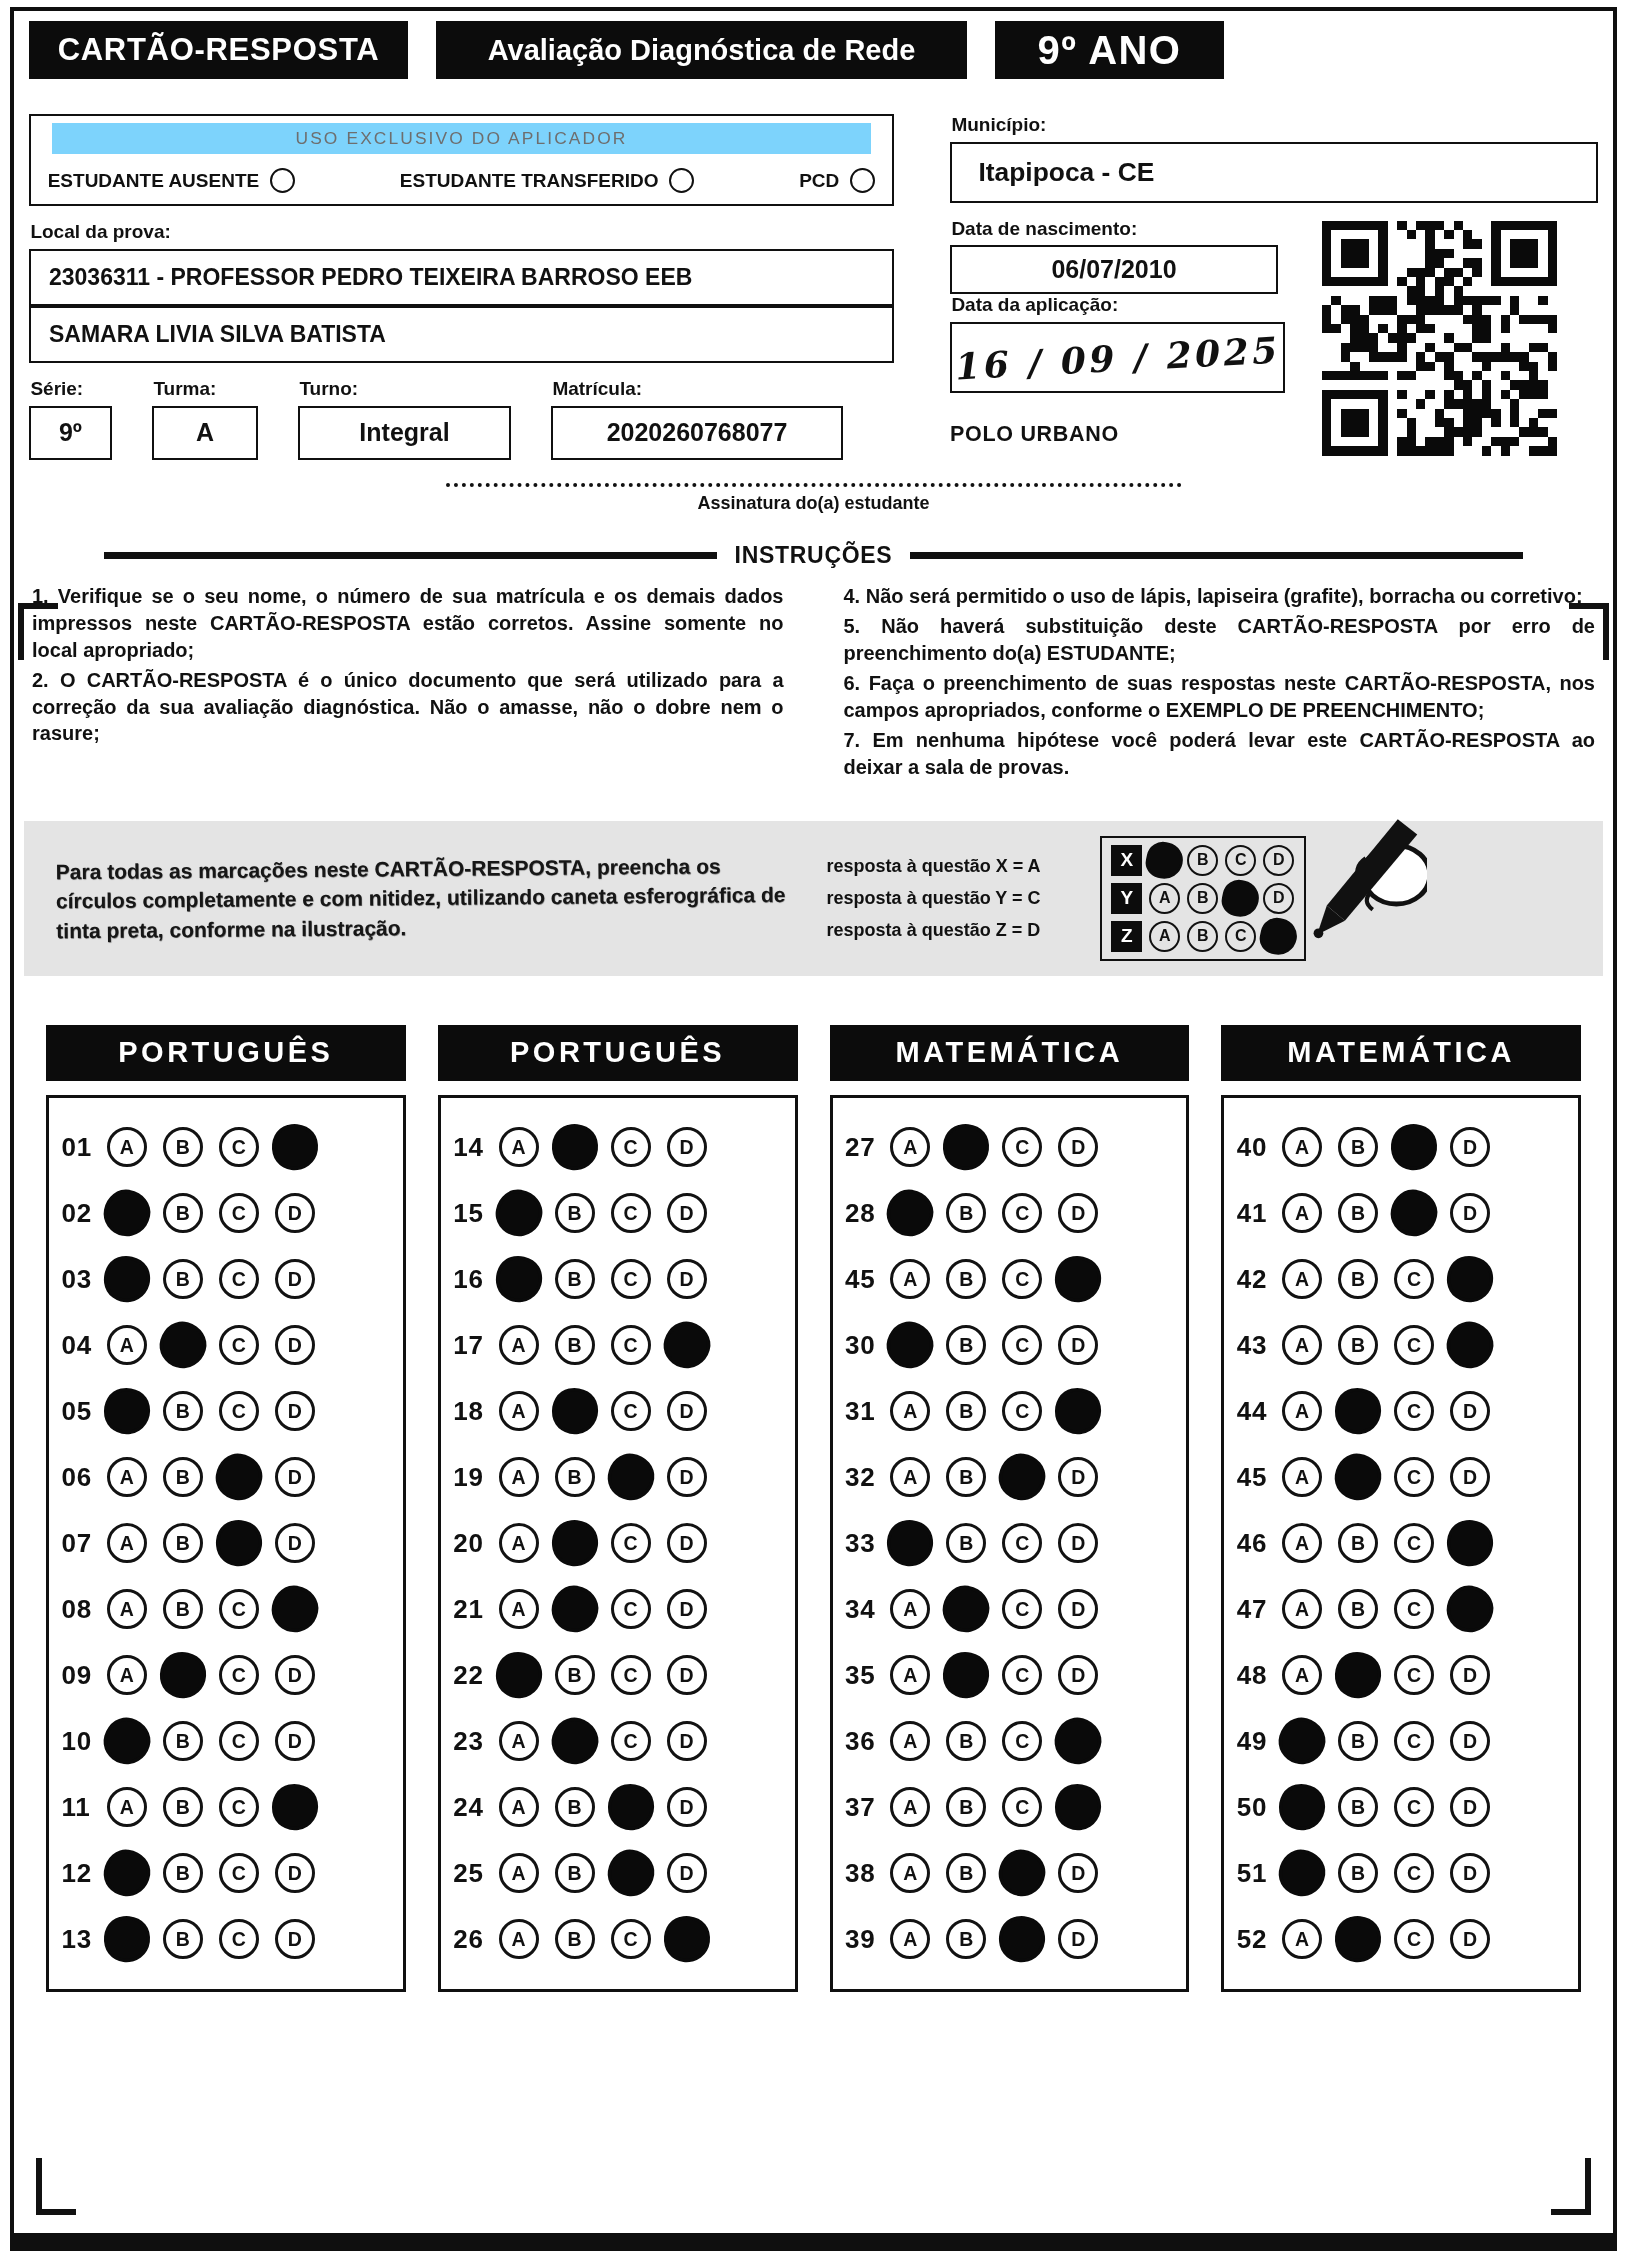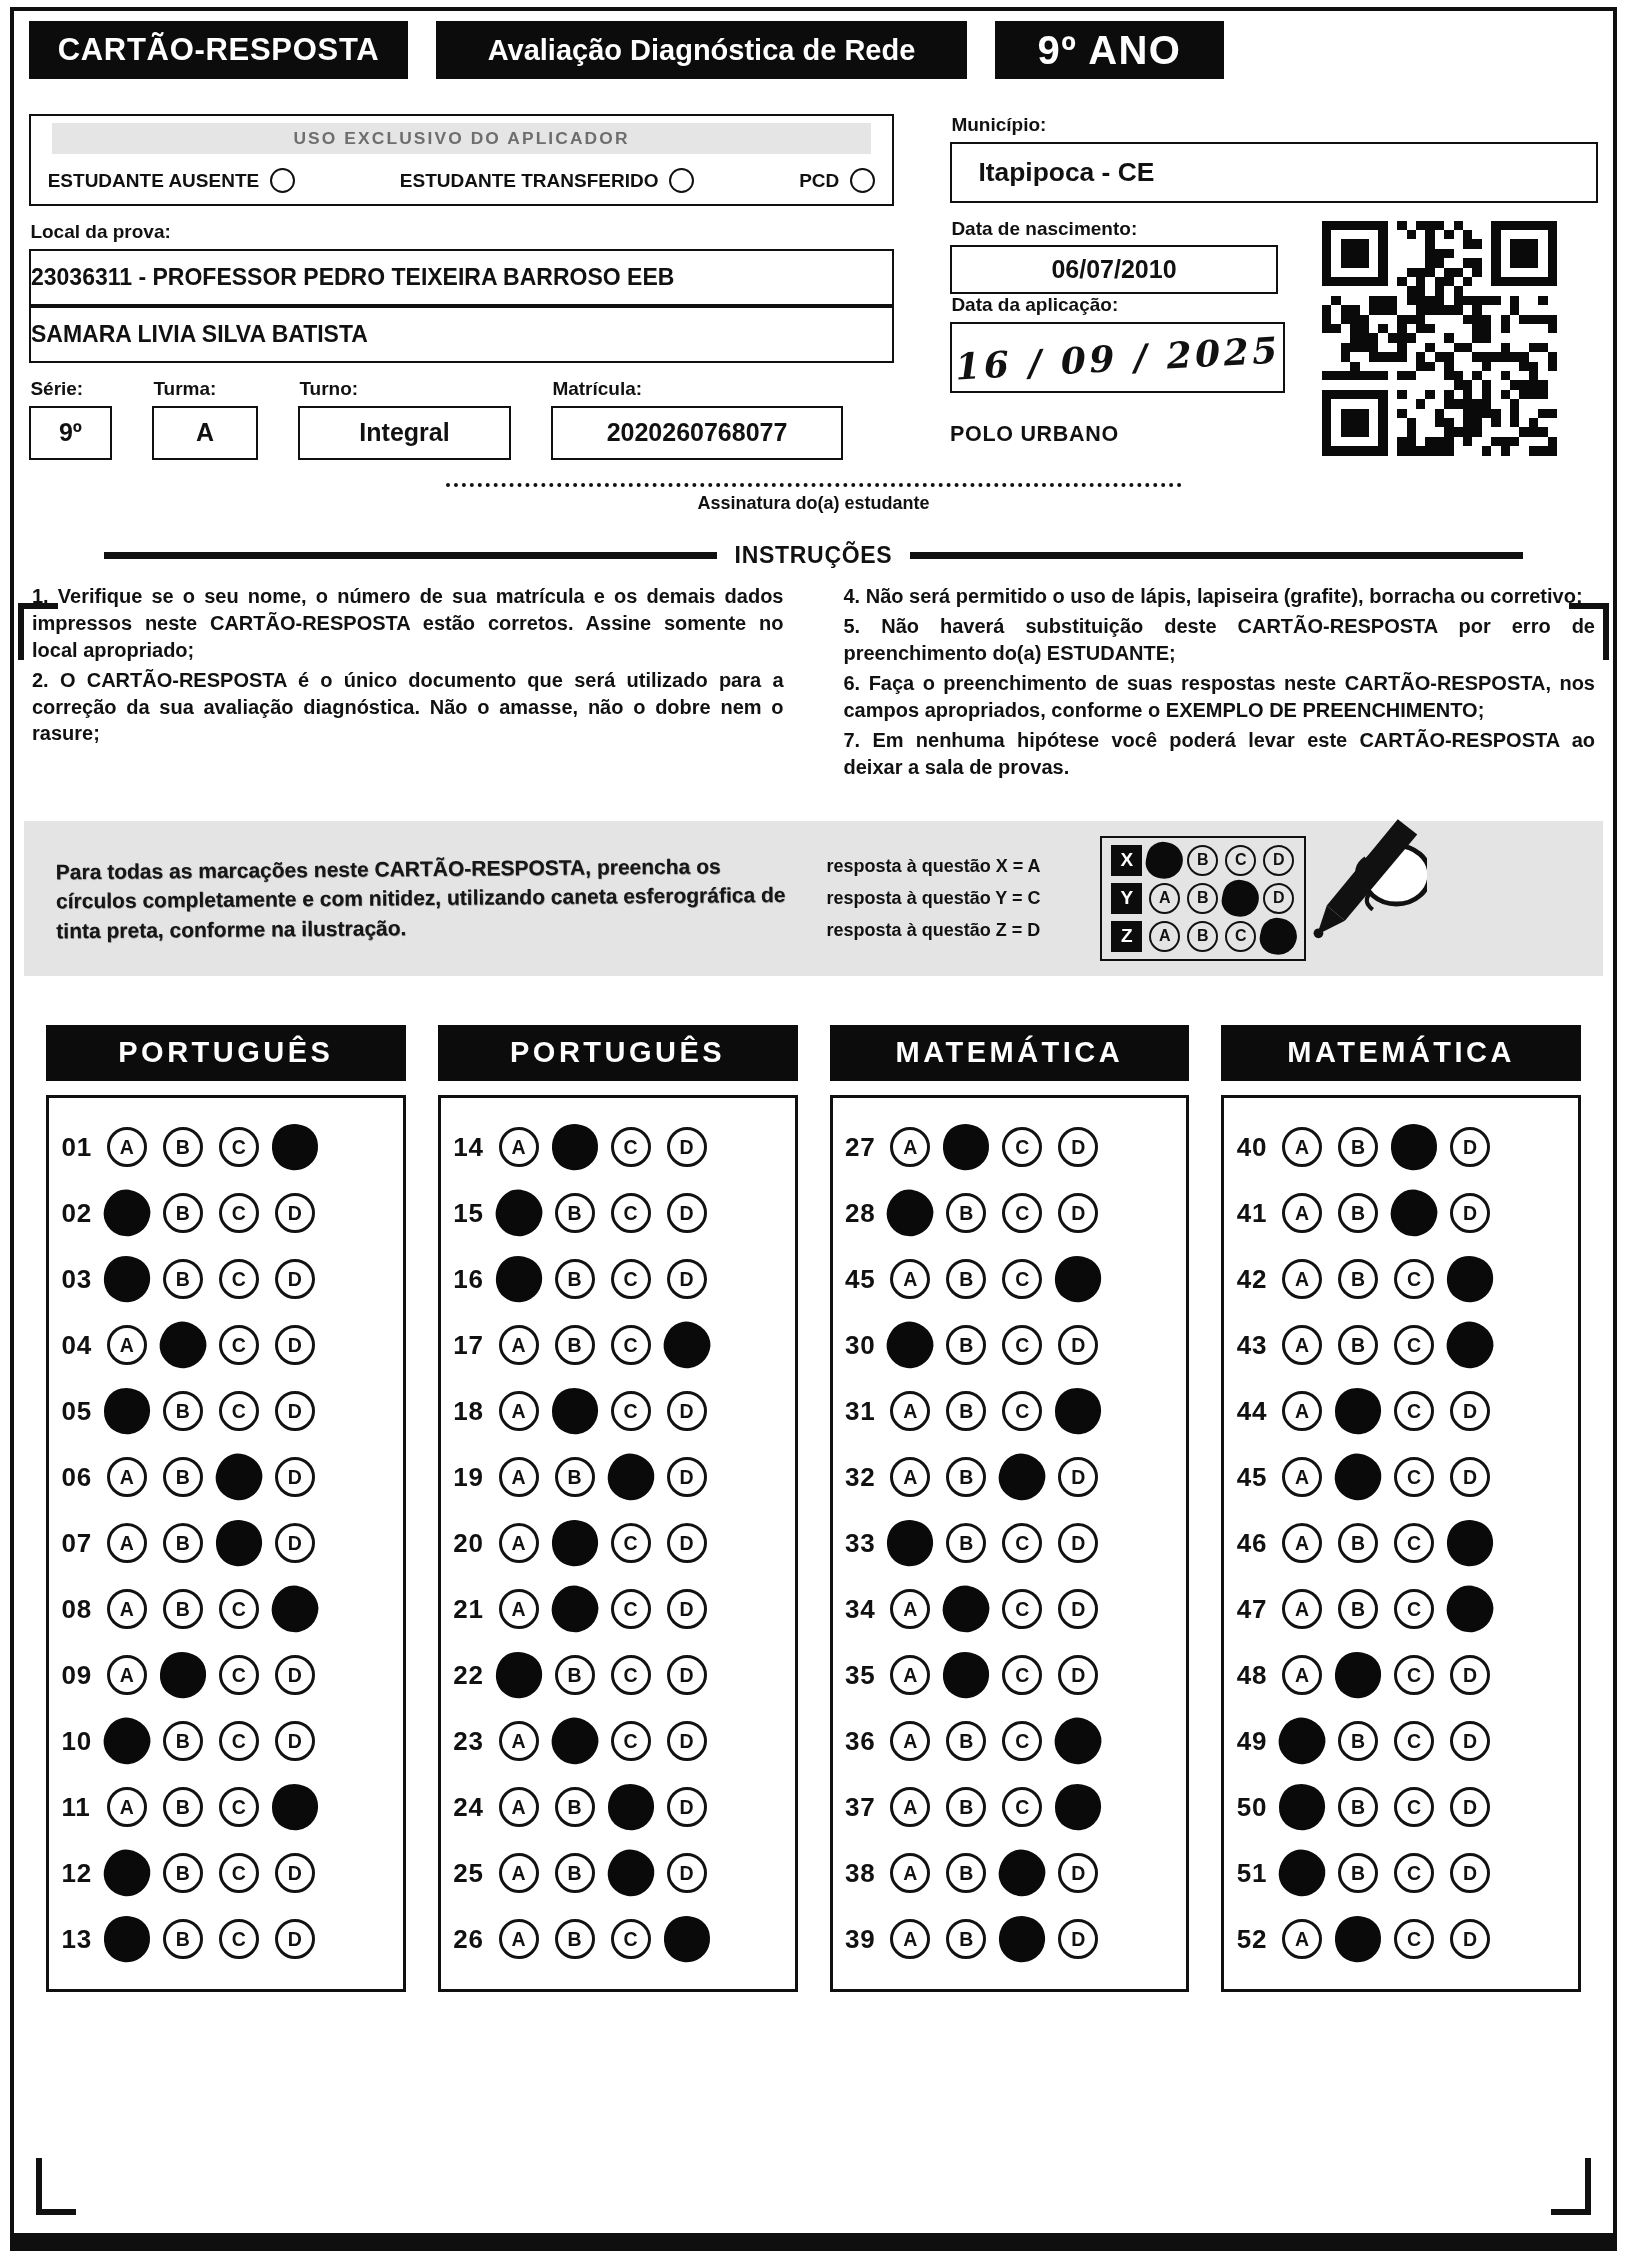--- a/index.html
+++ b/index.html
@@ -15,28 +15,28 @@
   .hdr-card { width:379px; font-size:31px; letter-spacing:0.7px; }
   .hdr-exam { width:531px; font-size:29px; }
   .hdr-grade { width:229px; font-size:40px; letter-spacing:1.4px; }
 
   
   .form-area { display:flex; gap:56px; padding:0 29px; margin-top:35px; }
   .left-col { width:865px; }
   .right-col { flex:1; }
 
   .applicator-box { border:2.8px solid #101010; padding:7px 4.2px 11px 4.2px; }
-  .applicator-bar { background:#e5e5e5; color:#6e6e6e; height:31px; margin:0 16.7px 14px 16.7px; display:flex; align-items:center; justify-content:center; font-weight:700; font-size:17.4px; letter-spacing:2.1px; }
+  .applicator-bar { background:#7dd3fc; color:#6e6e6e; height:31px; margin:0 16.7px 14px 16.7px; display:flex; align-items:center; justify-content:center; font-weight:400; font-size:17.4px; letter-spacing:2.1px; }
   .cb-row { display:flex; justify-content:space-between; align-items:flex-end; padding:0 12.5px; }
   .cb-item { display:flex; align-items:center; gap:11px; }
   .cb-item span.lbl { font-weight:700; font-size:19px; }
   .cb-circle { width:25px; height:25px; border:2.4px solid #111; border-radius:50%; display:inline-block; background:#fff; }
 
   .f-label { font-weight:700; font-size:19px; margin:15.3px 0 5.6px 1.4px; }
-  .f-box { border:2.8px solid #101010; height:57px; display:flex; align-items:center; font-weight:700; font-size:23px; }
+  .f-box { border:2.8px solid #101010; height:57px; display:flex; align-items:center; padding-left:18px; font-weight:700; font-size:23px; }
 
   .small-row { display:flex; gap:40px; }
   .sf .f-box { justify-content:center; padding-left:0; }
   .sf.serie { width:83px; }
   .sf.turma { width:106px; }
   .sf.turno { width:213px; }
   .sf.matricula { width:292px; }
   .sf .f-box { height:54px; font-size:25px; }
 
   .right-col .f-label { margin-top:0; }

